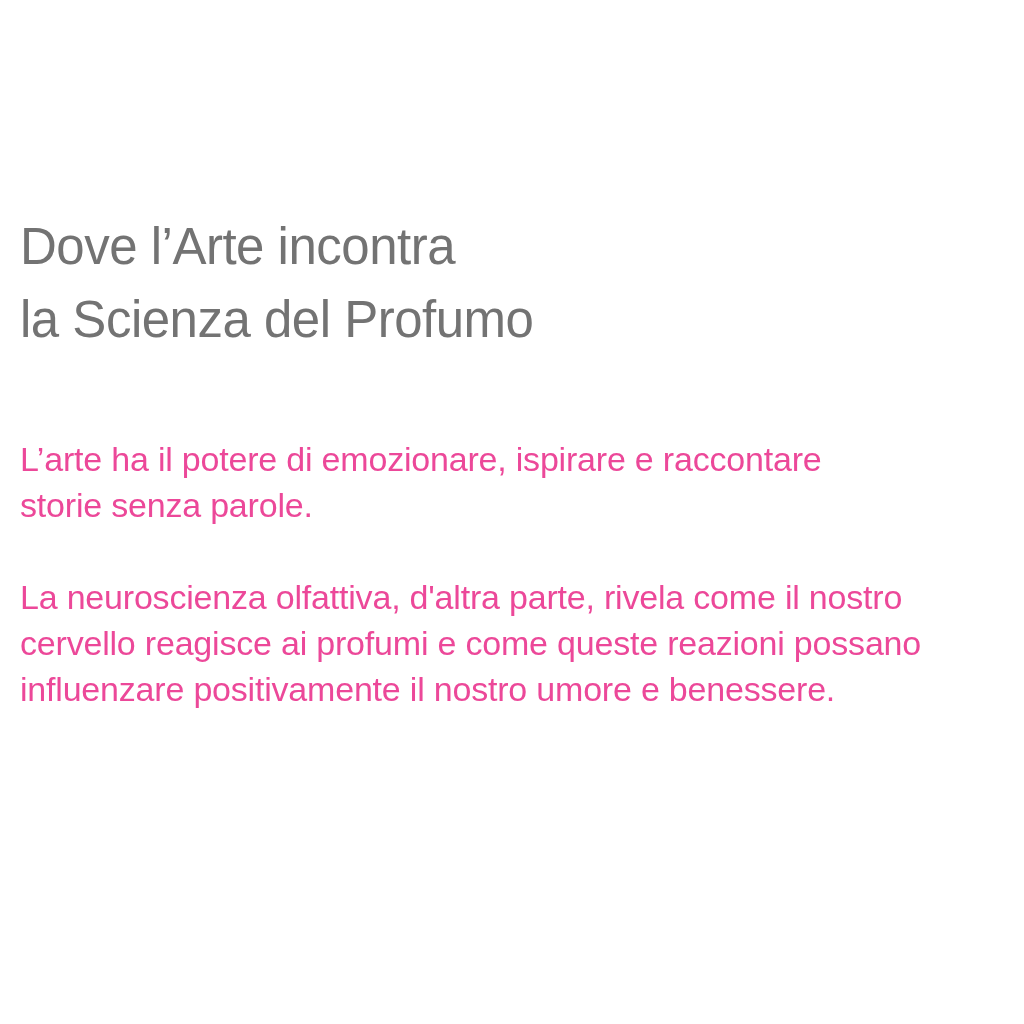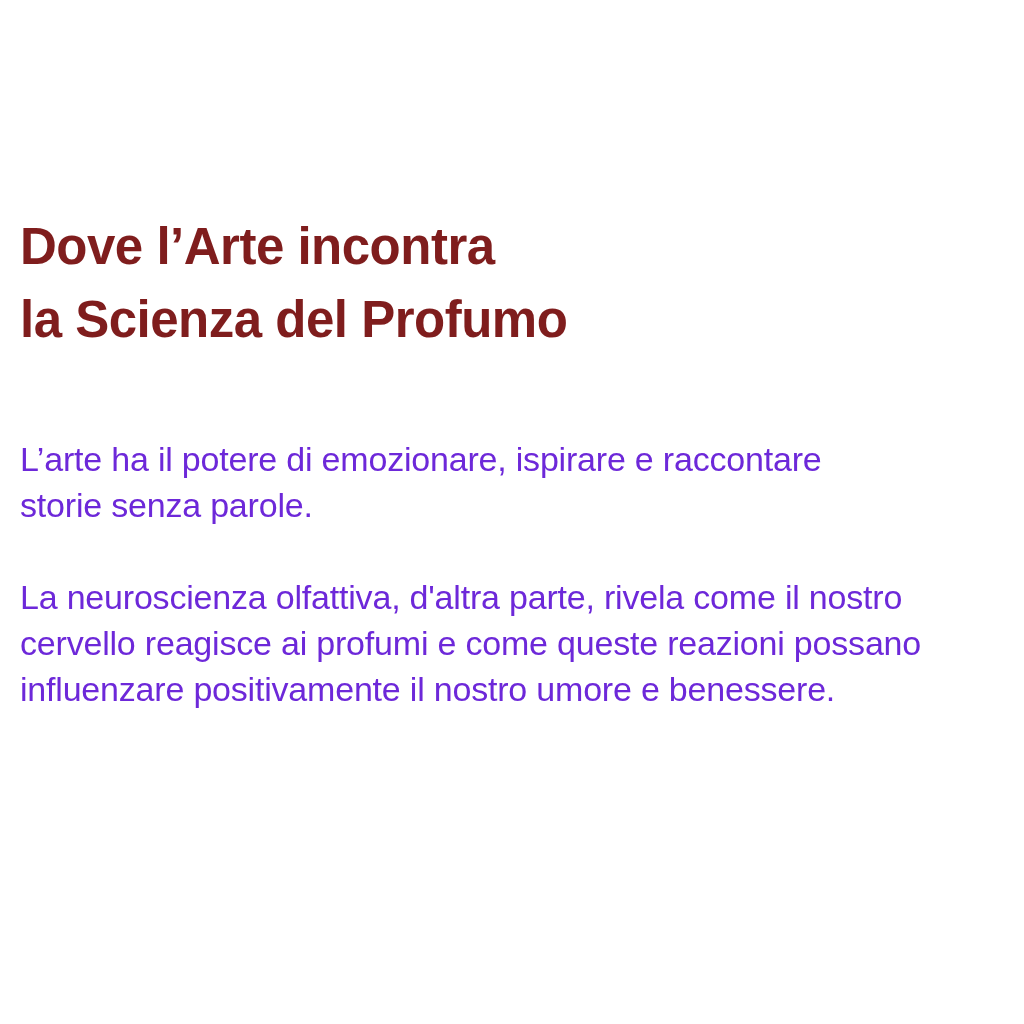--- a/index.html
+++ b/index.html
@@ -15,31 +15,31 @@
   }
   .page {
     position: relative;
     width: 1024px;
     height: 1024px;
     background: #ffffff;
     box-sizing: border-box;
     padding: 210px 20px 0 20px;
   }
   .heading {
-    color: #7f1d1d;
+    color: #737373;
     font-family: "Liberation Sans", sans-serif;
-    font-weight: bold;
+    font-weight: normal;
     font-size: 51px;
     line-height: 73px;
     letter-spacing: -0.5px;
     margin: 0 0 34px 0;
     white-space: pre-line;
   }
   .body-block {
-    color: #6d28d9;
+    color: #ec4899;
     font-family: "Liberation Sans", sans-serif;
     font-weight: normal;
     font-size: 34px;
     line-height: 46px;
     letter-spacing: -0.2px;
     margin: 0;
     white-space: pre-line;
     max-width: 1000px;
   }
   .para {

